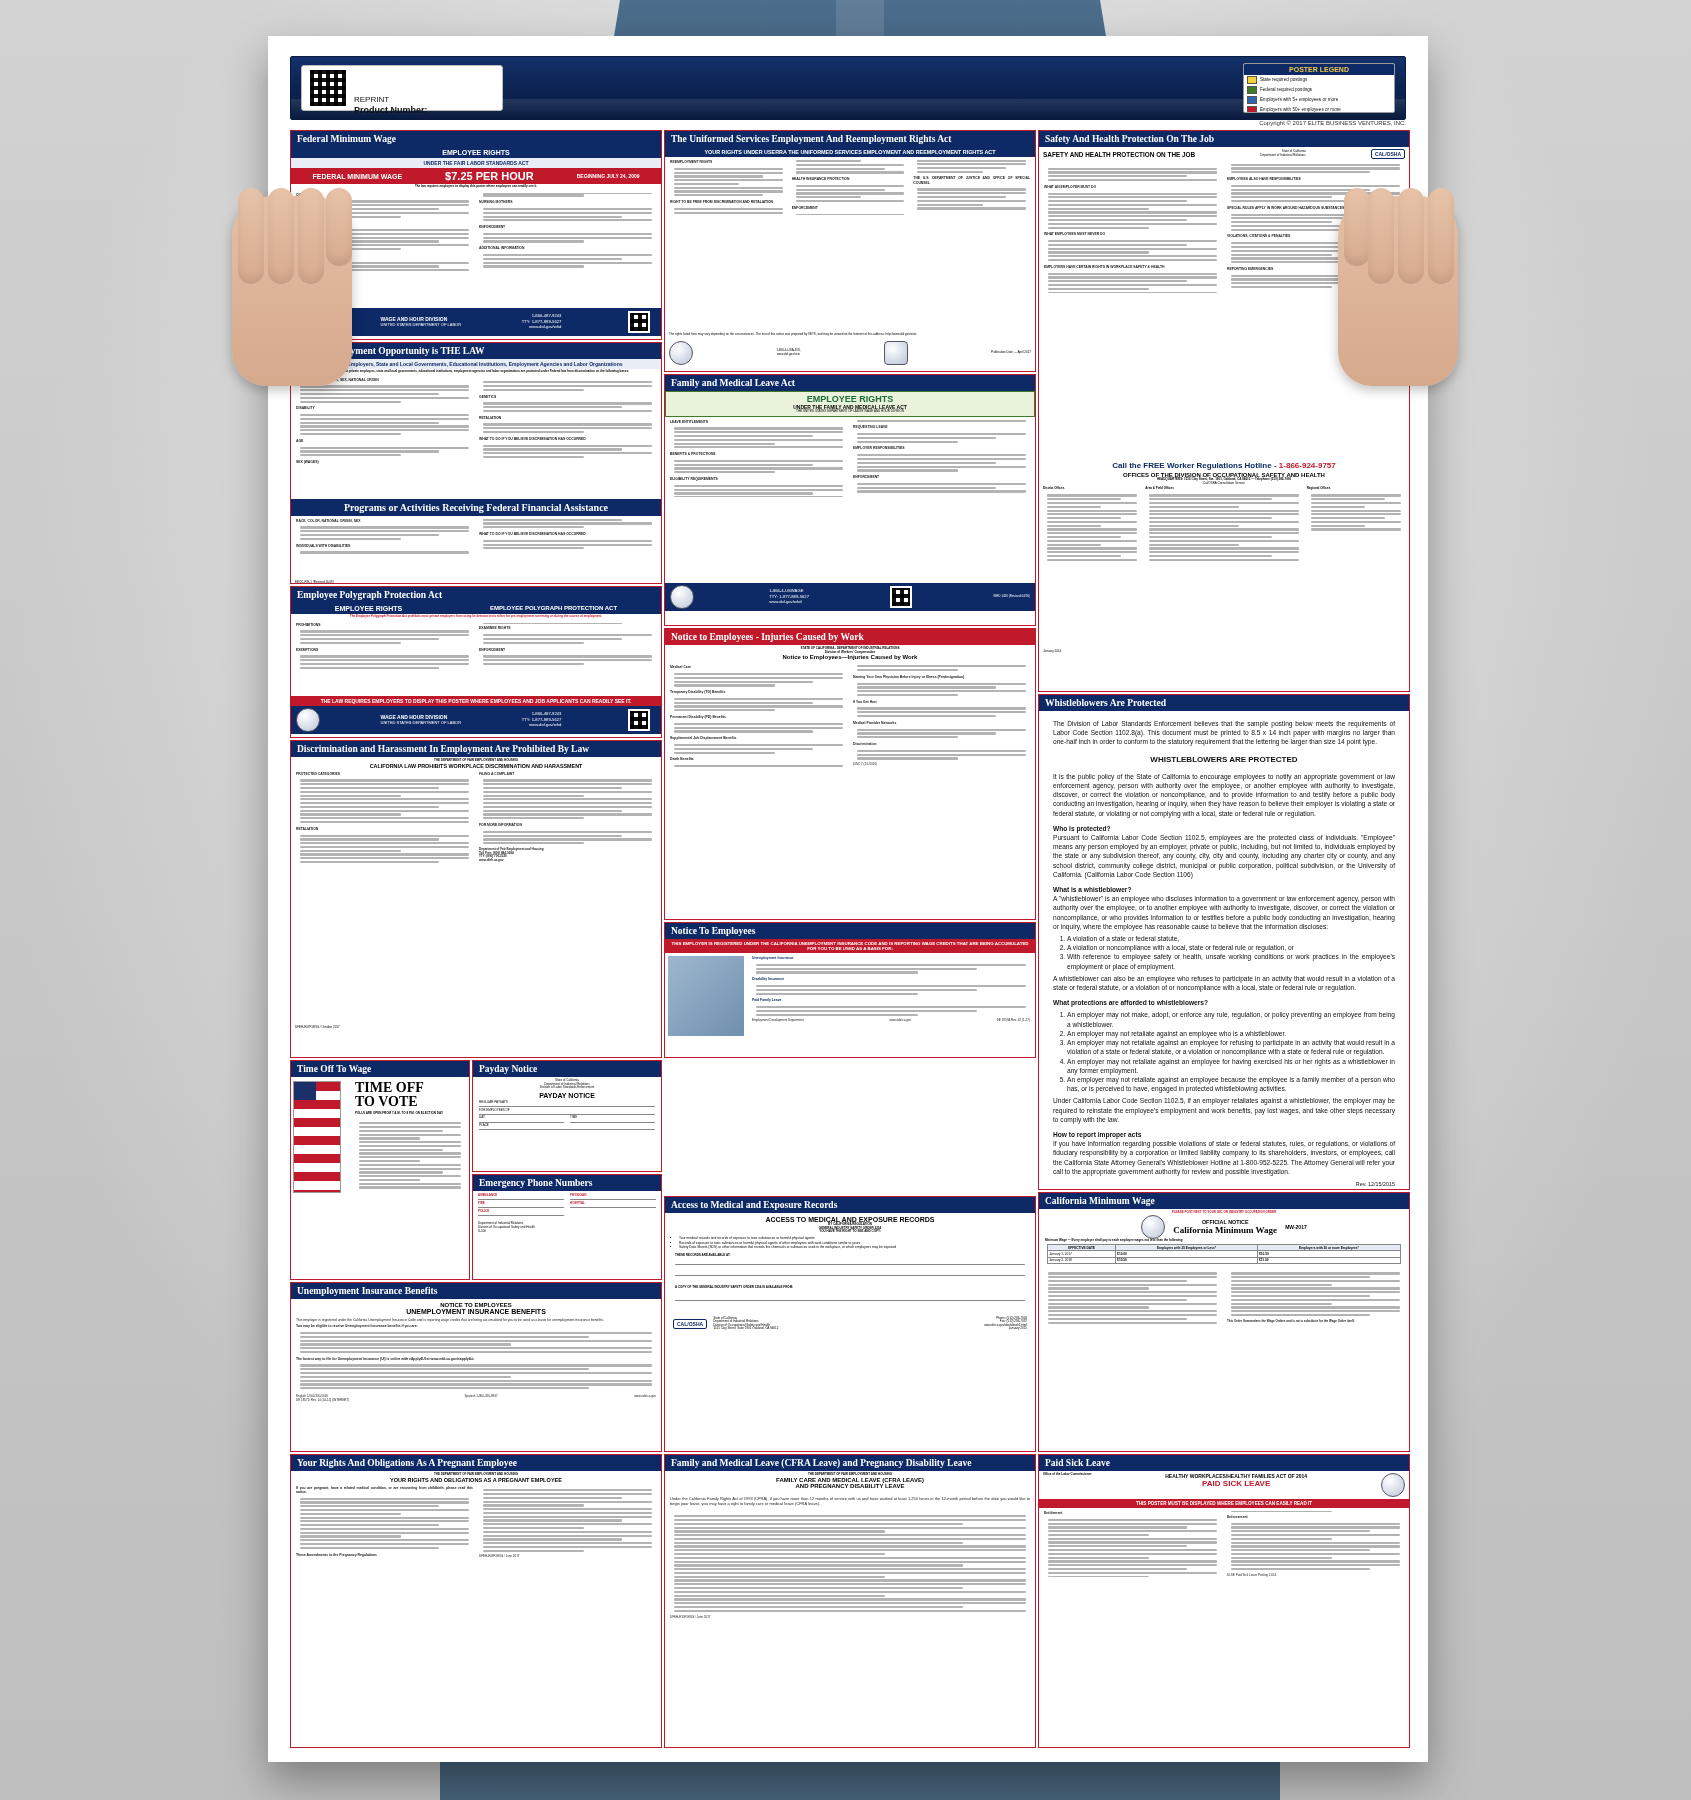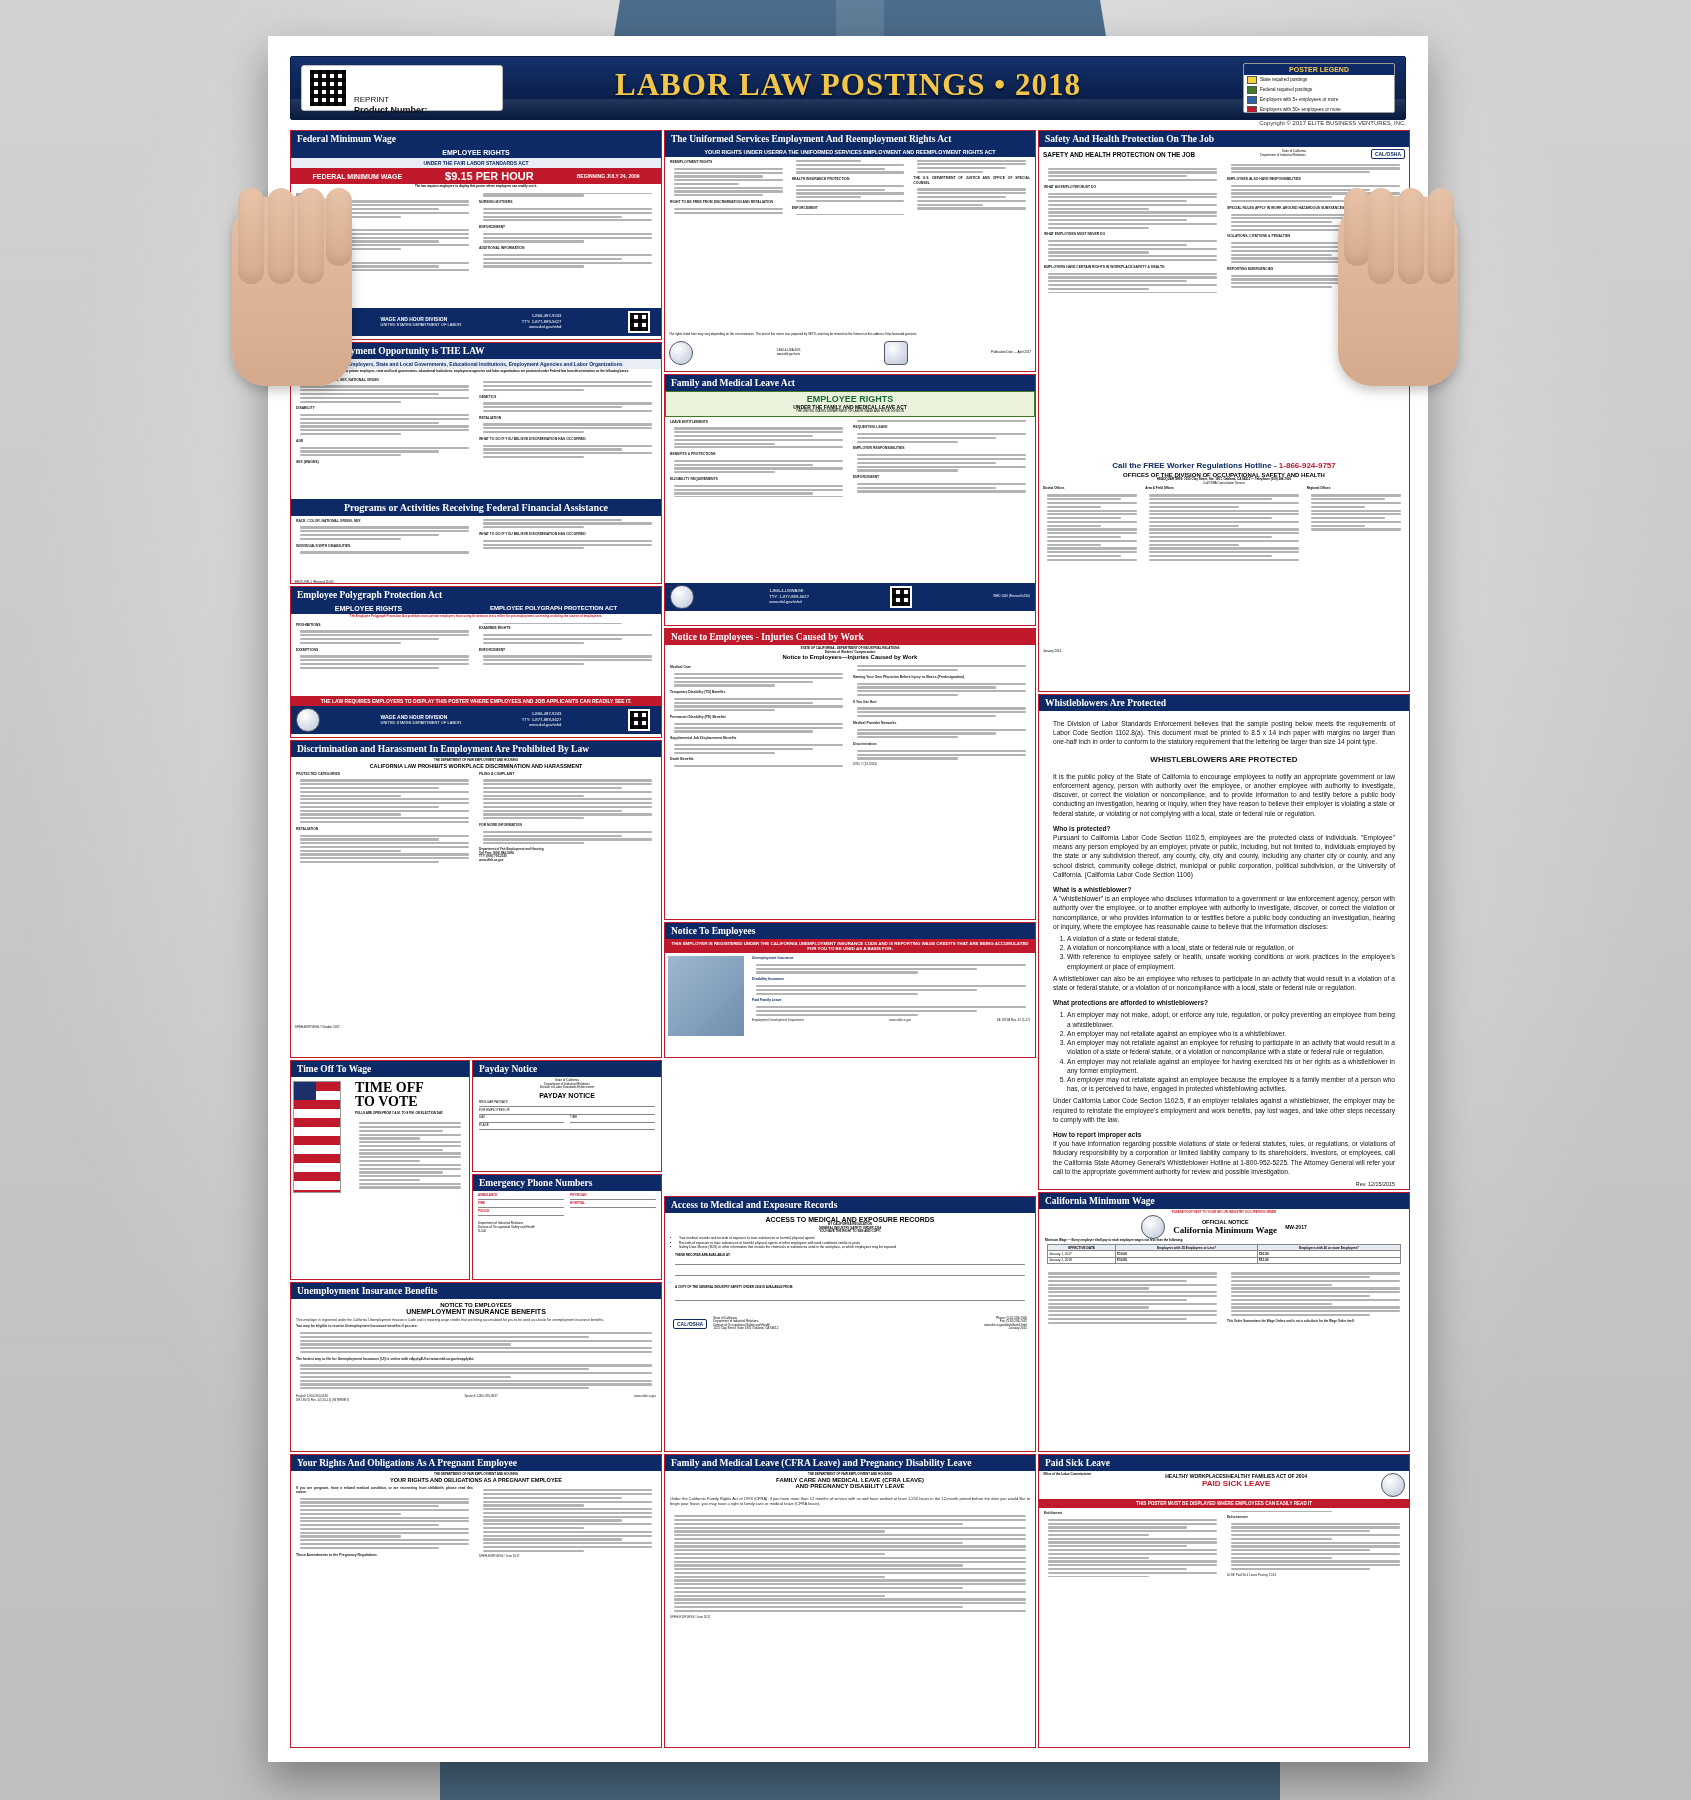--- a/index.html
+++ b/index.html
@@ -110,21 +110,20 @@
   <div class="arm l"></div>
   <div class="arm r"></div>
   <div class="jeans"></div>
 </div>
 
 <div id="poster">
   <div id="inner">
 
     <div class="hdr">
       <div class="swoosh"></div>
-      <div class="title">LABOR LAW POSTINGS • 2018</div>
       <div class="prodbox">
         <div class="qr"></div>
         <div class="prodtxt">
           <div>REPRINT</div>
           <b>Product Number:</b>
           <div>CA-A1 (revised 06/13/2017)</div>
         </div>
       </div>
       <div class="legend">
         <div class="lh">POSTER LEGEND</div>
@@ -148,21 +147,21 @@
       </div>
     </div>
     <div class="copyright">Copyright © 2017 ELITE BUSINESS VENTURES, INC.</div>
 
     <div class="panel" style="left:14px;top:86px;width:370px;height:208px;">
       <div class="ph">Federal Minimum Wage</div>
       <div class="band">EMPLOYEE RIGHTS</div>
       <div class="band wht" style="font-size:5px">UNDER THE FAIR LABOR STANDARDS ACT</div>
       <div class="band red" style="display:flex;justify-content:space-around;align-items:center;">
         <span>FEDERAL MINIMUM WAGE</span>
-        <span style="font-size:11px">$9.15 PER HOUR</span>
+        <span style="font-size:11px">$7.25 PER HOUR</span>
         <span style="font-size:5px">BEGINNING JULY 24, 2009</span>
       </div>
       <div class="tiny ctr" style="padding:1px;font-weight:bold">The law requires employers to display this poster where employees can readily see it.</div>
       <div class="body cols2" style="height:112px;overflow:hidden">
         <div style="font-weight:bold">OVERTIME PAY</div>
         <div class="fake">
             <div class="fakeline"></div>
             <div class="fakeline"></div>
             <div class="fakeline m"></div>
             <div class="fakeline"></div>

